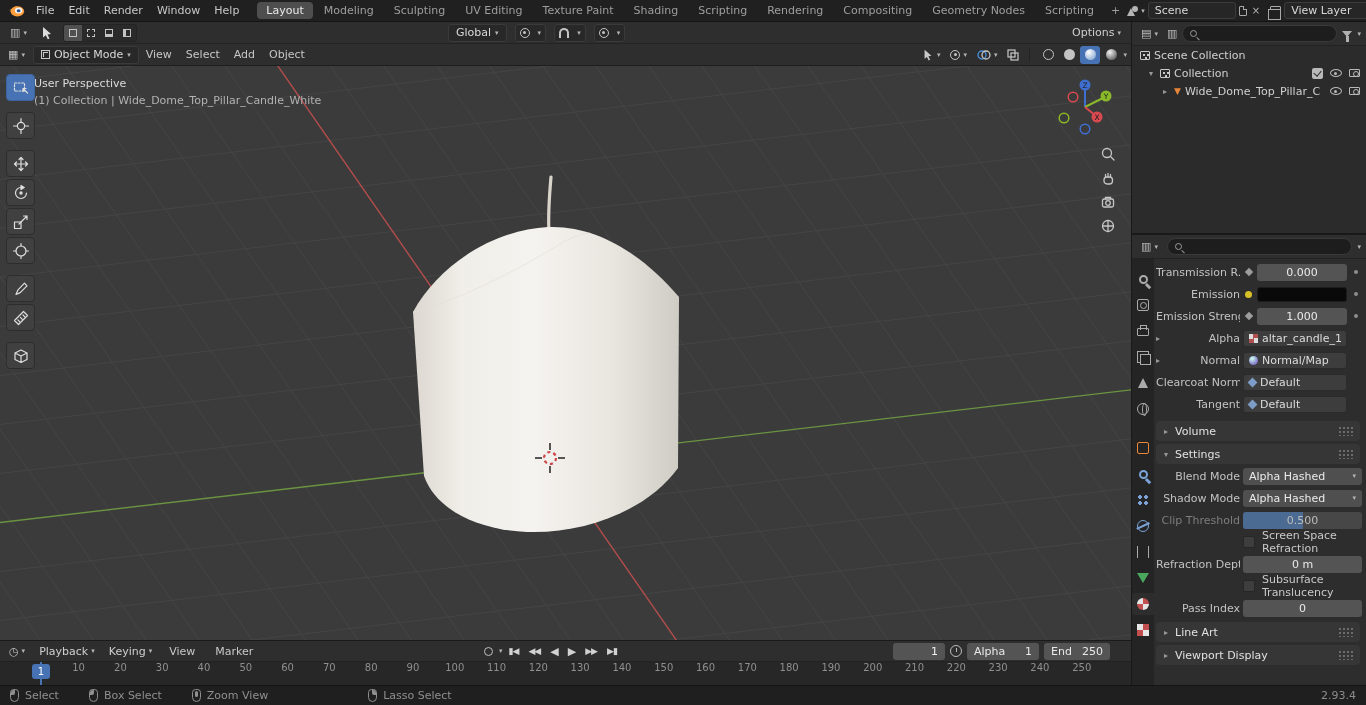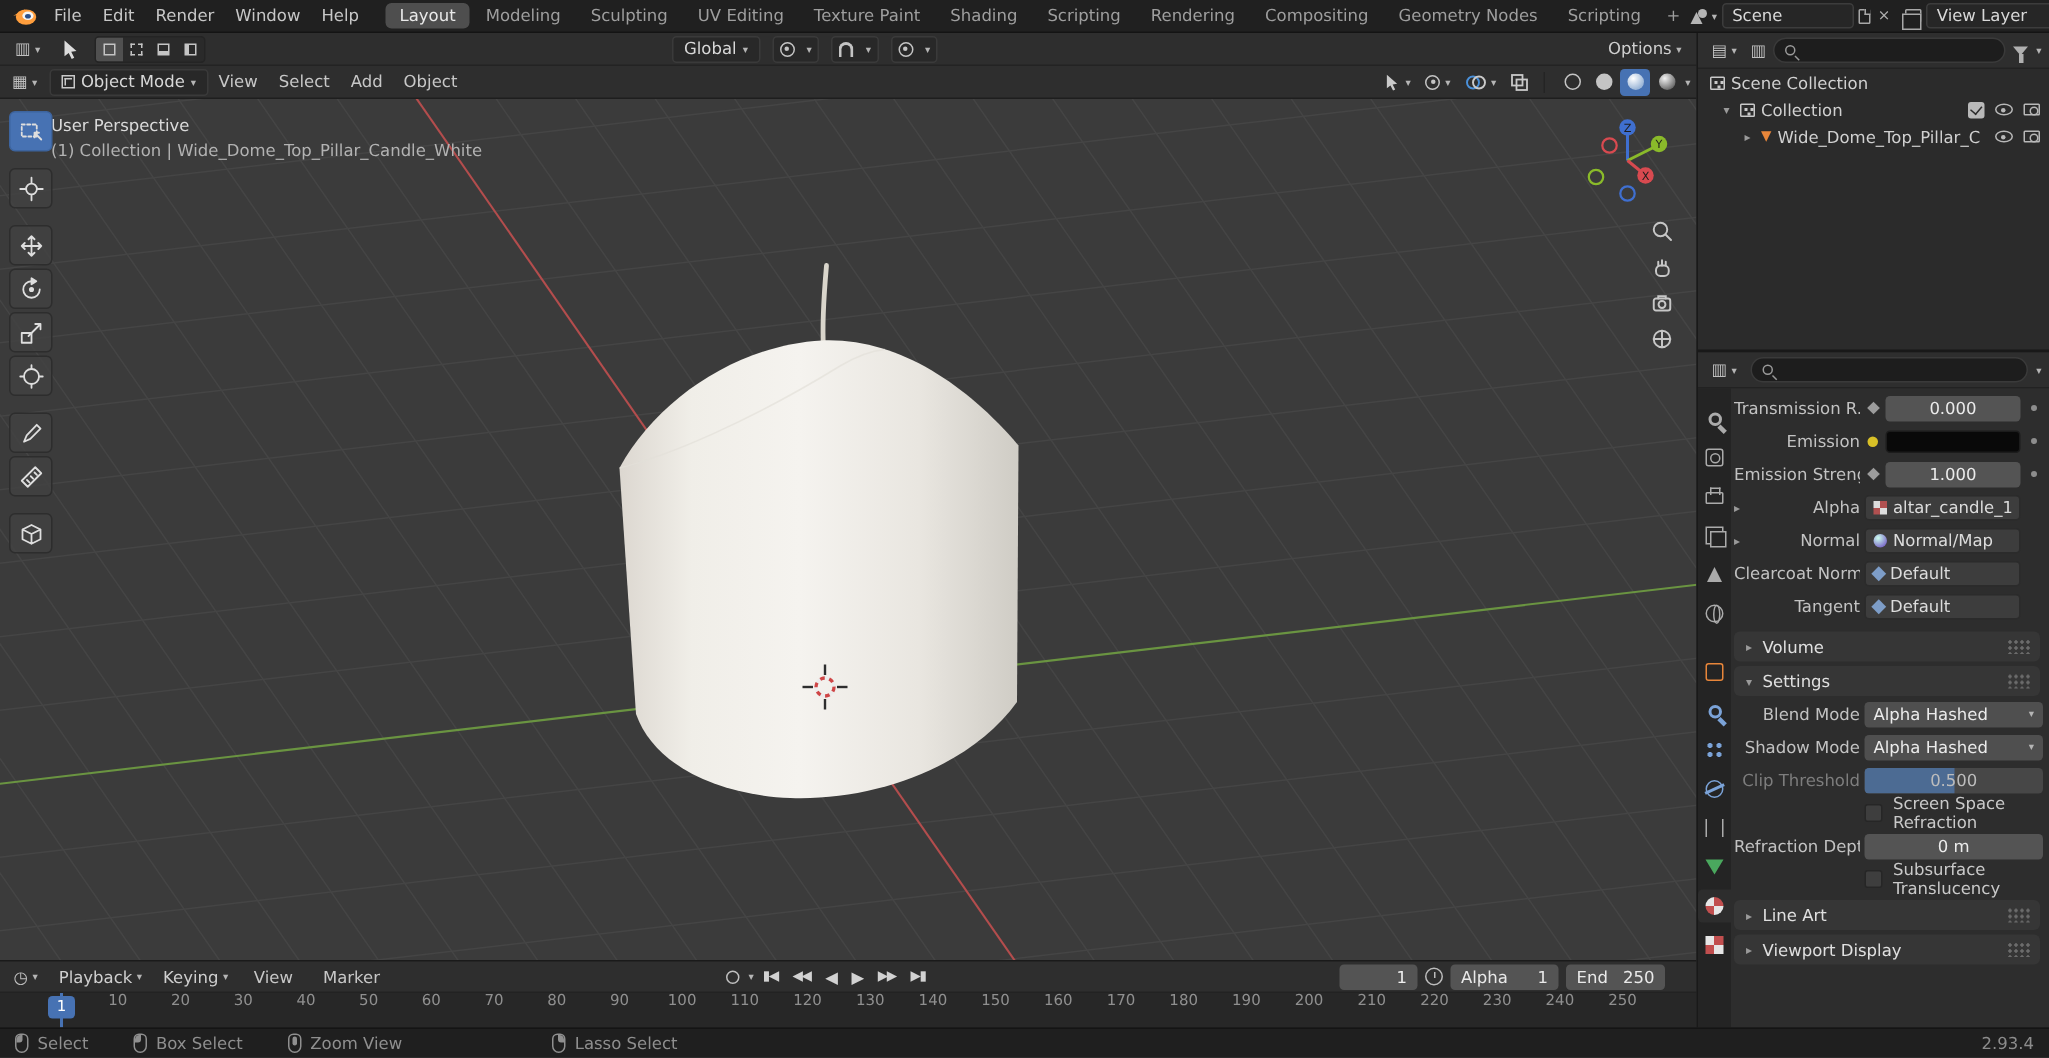--- a/index.html
+++ b/index.html
@@ -752,20 +752,26 @@
           <span class="plabel">Refraction Depth</span>
           <span class="pfield">
               <span>0 m</span>
             </span>
         </div>
         <div class="prow">
           <span class="plabel"></span>
           <span class="checkbox"></span>
           <span class="cblabel">Subsurface Translucency</span>
         </div>
+        <div class="prow">
+          <span class="plabel">Pass Index</span>
+          <span class="pfield">
+              <span>0</span>
+            </span>
+        </div>
 
         <div class="psec">
           <span class="tri">▸</span>
             <span>Line Art</span>
             <span class="grip"></span>
         </div>
         <div class="psec">
           <span class="tri">▸</span>
             <span>Viewport Display</span>
             <span class="grip"></span>

